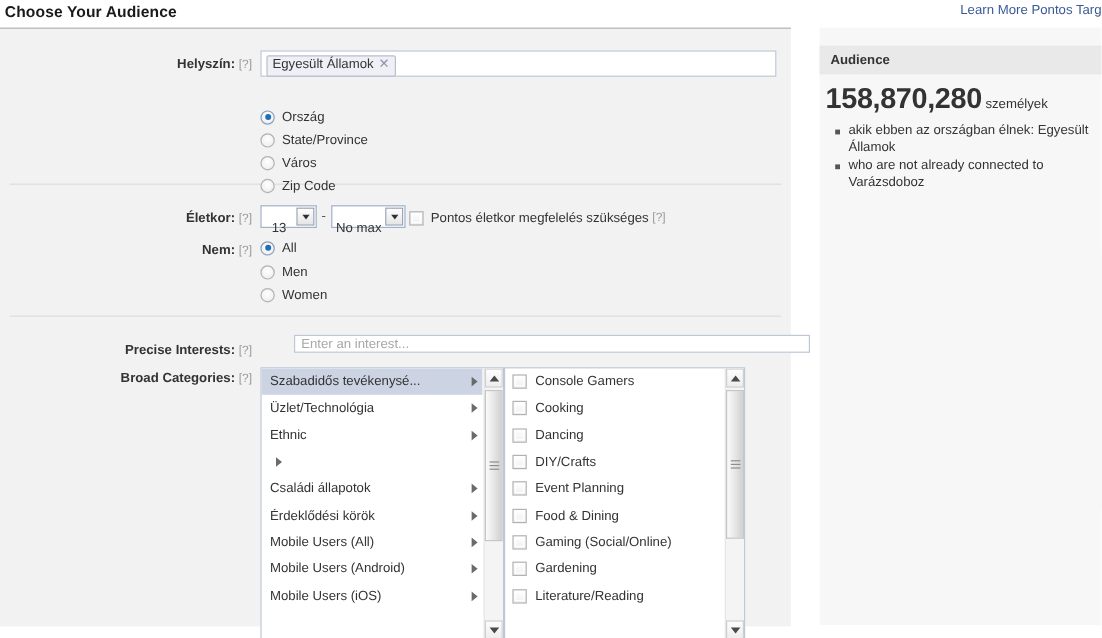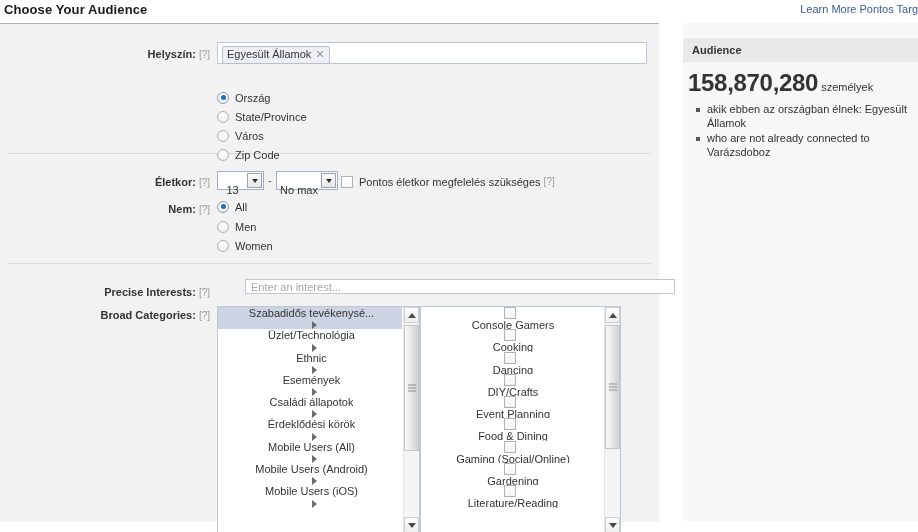--- a/index.html
+++ b/index.html
@@ -230,21 +230,20 @@
   .lb-item {
     height: 22.3px;
     display: flex;
     align-items: center;
     padding: 0 4px 0 7px;
     font-size: 11px;
     color: #333333;
     cursor: pointer;
     box-sizing: border-box;
     white-space: nowrap;
-    flex-direction: column;
   }
   .lb-item.selected {
     background: #ccd4e3;
   }
   .lb-item .lb-text { flex: 1 1 auto; overflow: hidden; text-overflow: ellipsis; }
   .lb-arrow {
     width: 0; height: 0;
     border-top: 4px solid transparent;
     border-bottom: 4px solid transparent;
     border-left: 5px solid #6a6a6a;
@@ -471,21 +470,20 @@
           </div>
           <div class="lb-item">
             <span class="lb-text">Üzlet/Technológia</span>
             <span class="lb-arrow"></span>
           </div>
           <div class="lb-item">
             <span class="lb-text">Ethnic</span>
             <span class="lb-arrow"></span>
           </div>
           <div class="lb-item">
-            <span class="lb-text">Események</span>
             <span class="lb-arrow"></span>
           </div>
           <div class="lb-item">
             <span class="lb-text">Családi állapotok</span>
             <span class="lb-arrow"></span>
           </div>
           <div class="lb-item">
             <span class="lb-text">Érdeklődési körök</span>
             <span class="lb-arrow"></span>
           </div>
@@ -513,21 +511,21 @@
               <span></span>
             </span>
         </div>
         <div class="sb-btn sb-down">
             <i></i>
           </div>
       </div>
     </div>
 
     <div class="listbox" style="left:420px; top:282px; width:201px; height:228px;">
-      <div class="lb-inner" id="sub-list" style="left:0; right:17px;text-align:center;">
+      <div class="lb-inner" id="sub-list" style="left:0; right:17px;">
           <div class="lb-item checkrow">
             <span class="cbox"></span>
             <span class="lb-text">Console Gamers</span>
           </div>
           <div class="lb-item checkrow">
             <span class="cbox"></span>
             <span class="lb-text">Cooking</span>
           </div>
           <div class="lb-item checkrow">
             <span class="cbox"></span>

